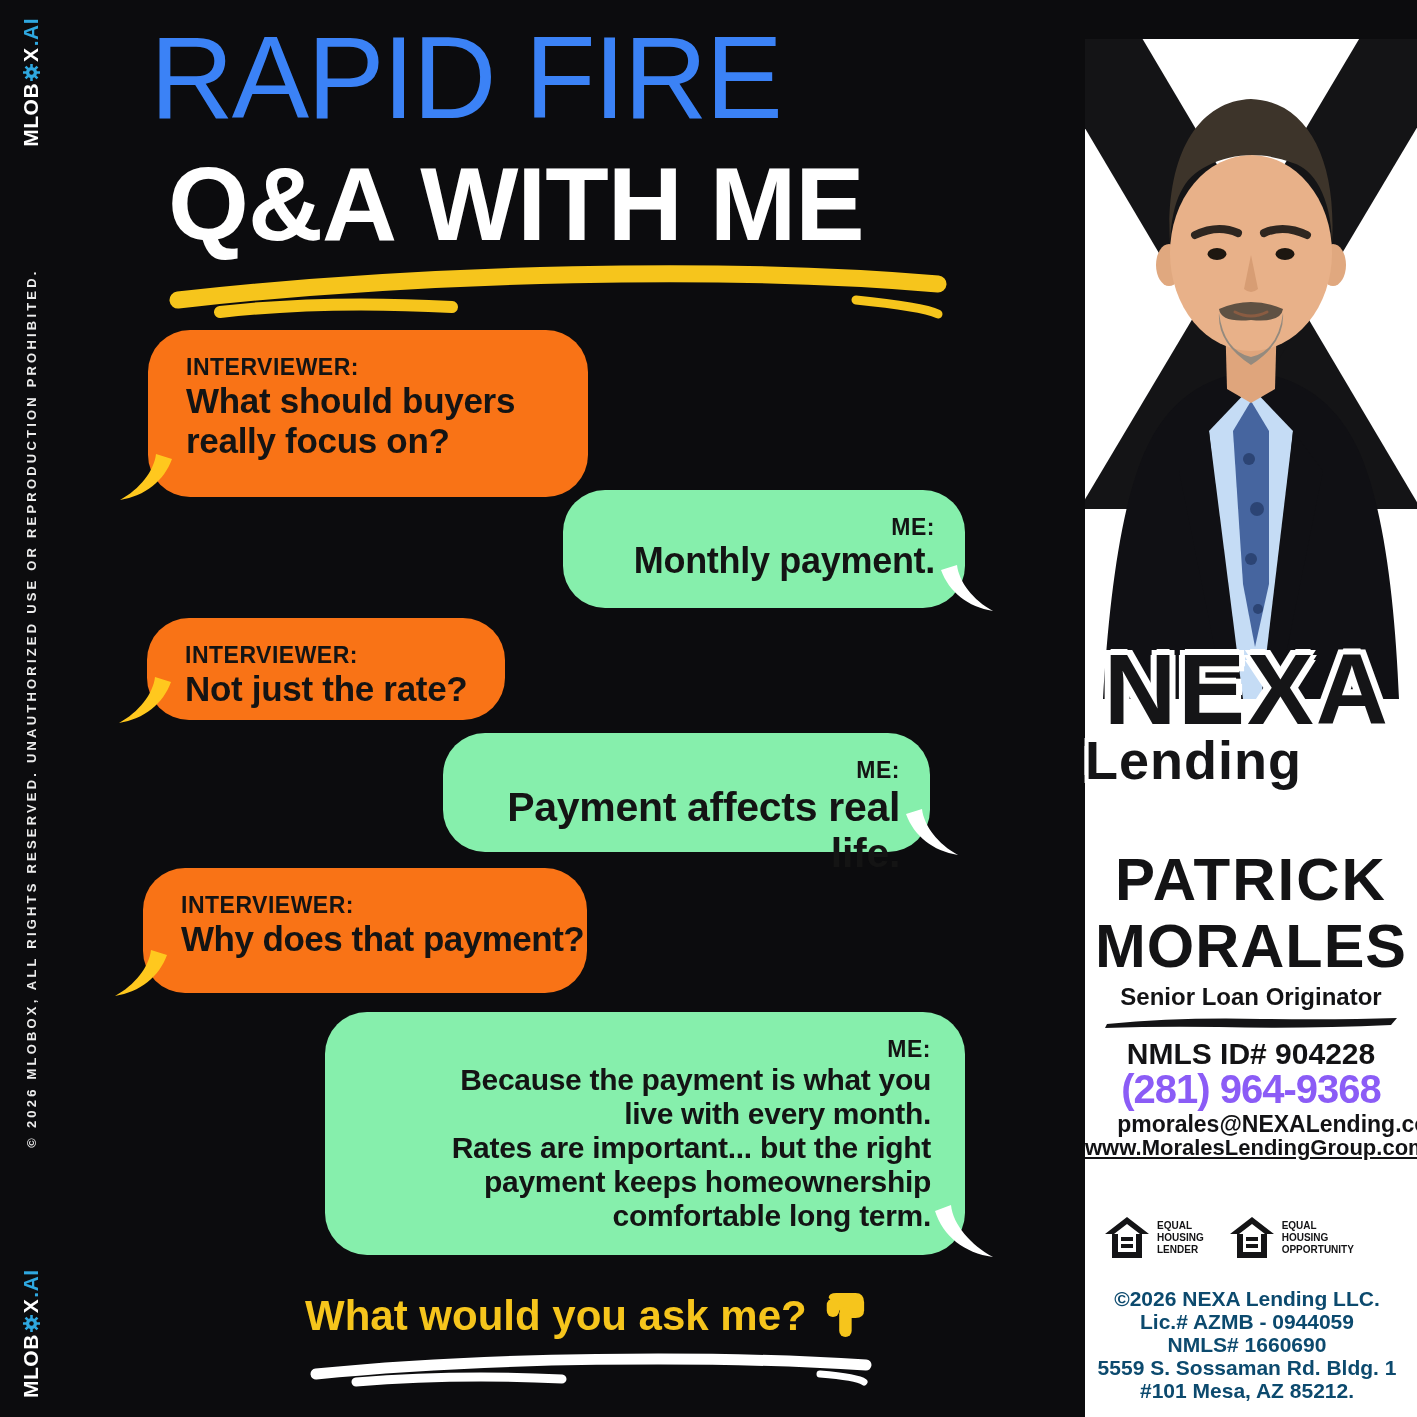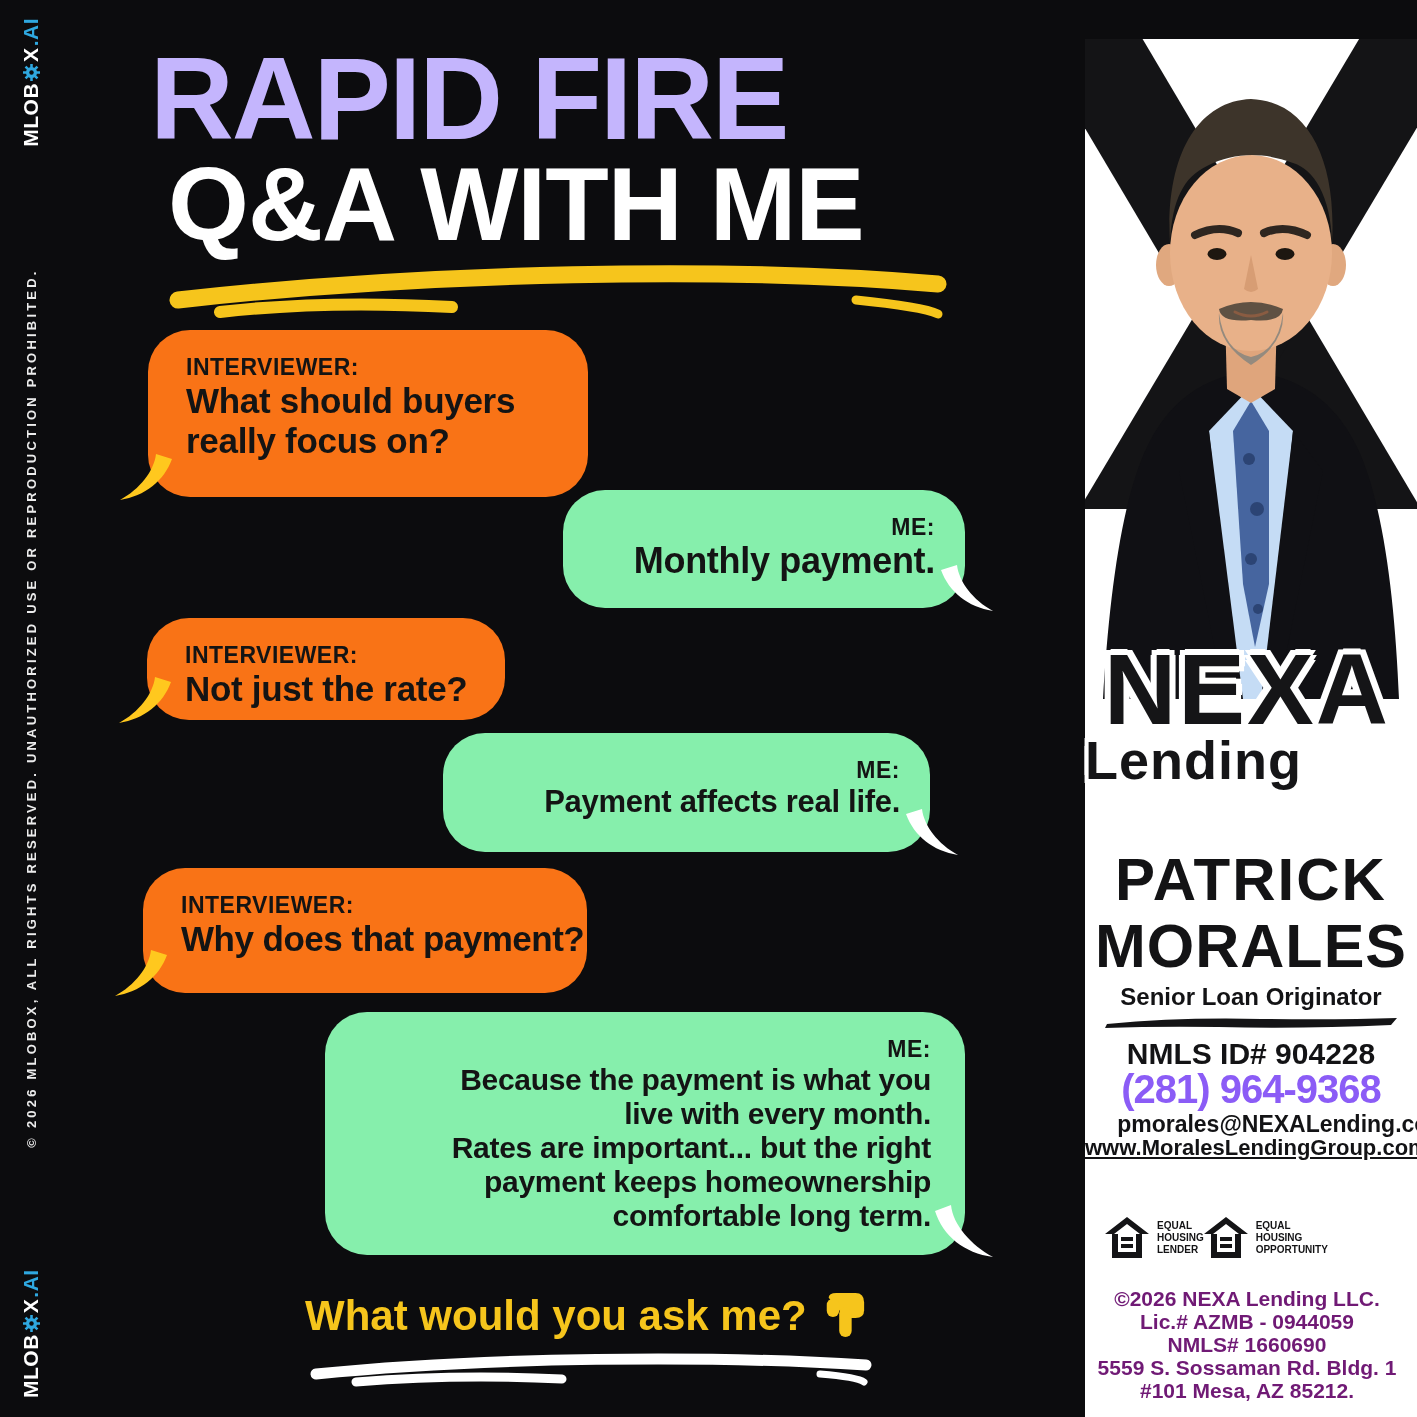--- a/index.html
+++ b/index.html
@@ -12,41 +12,41 @@
   .watermark-row{
     position:absolute;left:31px;top:708px;width:1380px;height:60px;
     margin-left:-690px;margin-top:-30px;transform:rotate(-90deg);
     display:flex;align-items:center;justify-content:space-between;
   }
   .mlobox-logo{font-weight:bold;font-size:21px;color:#fff;letter-spacing:.5px;display:flex;align-items:center;gap:1px;white-space:nowrap;}
   .mlobox-logo .dom{color:#2fa8e0;}
   .mlobox-logo svg{margin:0 1px;}
   .copyright{font-size:13px;font-weight:bold;letter-spacing:3.2px;color:#ececec;white-space:nowrap;}
   
-  .title1{position:absolute;left:150px;top:39px;margin:0;font-size:116px;line-height:1.05;font-weight:bold;letter-spacing:-2px;color:#c4b5fd;}
+  .title1{position:absolute;left:150px;top:18px;margin:0;font-size:116px;line-height:1.05;font-weight:normal;letter-spacing:-2px;color:#3b82f6;}
   .title2{position:absolute;left:160px;top:142px;margin:8px;font-size:104px;line-height:1.05;font-weight:bold;letter-spacing:-1px;color:#fff;}
   .title-swoosh{position:absolute;left:168px;top:258px;}
   
   .bubble{position:absolute;border-radius:42px;color:#141414;}
   .bubble .speaker{font-size:23px;font-weight:bold;letter-spacing:.5px;}
   .bubble .msg{font-weight:bold;line-height:1.13;white-space:pre-line;letter-spacing:-.3px;}
   .yellow{background:#f97316;}
   .white{background:#86efac;}
   .white .speaker,.white .msg{text-align:right;}
   .tail{position:absolute;}
   .tail-l{left:-28px;bottom:-4px;}
   .tail-r{right:-28px;bottom:-4px;}
   .b1{left:148px;top:330px;width:402px;height:143px;padding:24px 0 0 38px;box-sizing:content-box;}
   .b1 .msg{font-size:35px;}
   .b2{left:563px;top:490px;width:342px;height:94px;padding:24px 30px 0 30px;}
   .b2 .msg{font-size:36px;}
   .b3{left:147px;top:618px;width:320px;height:78px;padding:24px 0 0 38px;}
   .b3 .msg{font-size:35px;}
   .b4{left:443px;top:733px;width:427px;height:95px;padding:24px 30px 0 30px;}
-  .b4 .msg{font-size:31px;}
+  .b4 .msg{font-size:41px;}
   .b5{left:143px;top:868px;width:406px;height:101px;padding:24px 0 0 38px;}
   .b5 .msg{font-size:35px;letter-spacing:-.5px;}
   .b6{left:325px;top:1012px;width:576px;height:219px;padding:24px 34px 0 30px;}
   .b6 .msg{font-size:30px;}
   
   .cta{position:absolute;left:305px;top:1292px;display:flex;align-items:center;gap:14px;color:#f6c51c;font-size:42px;font-weight:bold;}
   .cta-swoosh{position:absolute;left:308px;top:1352px;}
   
   .profile{position:absolute;left:1085px;top:39px;width:332px;height:1384px;background:#fff;}
   .photo{position:absolute;left:0;top:0;width:332px;height:660px;overflow:hidden;}
@@ -56,24 +56,24 @@
   .nexa-sub{font-size:54px;font-weight:bold;letter-spacing:1px;text-align:left;padding-right:10px;margin-top:-10px;
     text-shadow:-4px -4px 0 #fff,4px -4px 0 #fff,-4px 4px 0 #fff,4px 4px 0 #fff;}
   .agent-first{position:absolute;top:806px;left:0;width:332px;text-align:center;font-size:60px;font-weight:bold;letter-spacing:2px;color:#131315;}
   .agent-last{position:absolute;top:872px;left:0;width:332px;text-align:center;font-size:61px;font-weight:bold;letter-spacing:1px;color:#131315;}
   .agent-title{position:absolute;top:944px;left:0;width:332px;text-align:center;font-size:24px;font-weight:bold;color:#131315;}
   .brush{position:absolute;top:976px;left:16px;}
   .nmls{position:absolute;top:998px;left:0;width:332px;text-align:center;font-size:30px;font-weight:bold;color:#131315;}
   .phone{position:absolute;top:1028px;left:0;width:332px;text-align:center;font-size:40px;font-weight:bold;letter-spacing:-1px;color:#8b5cf6;text-decoration:none;}
   .email{position:absolute;top:1072px;left:0;width:396px;text-align:center;font-size:23px;font-weight:bold;color:#131315;text-decoration:none;}
   .website{position:absolute;top:1096px;left:0;width:332px;text-align:center;font-size:22px;font-weight:bold;color:#131315;text-decoration:underline;}
-  .badges{position:absolute;top:1178px;left:20px;width:300px;display:flex;}
+  .badges{position:absolute;top:1178px;left:20px;width:300px;display:flex;gap:26px;}
   .badge{display:flex;align-items:center;gap:8px;}
   .badge-label{font-size:10px;font-weight:bold;line-height:1.2;color:#131315;white-space:pre-line;}
-  .legal{position:absolute;top:1248px;left:0;width:324px;text-align:center;font-size:21px;font-weight:bold;line-height:1.1;color:#701a75;}
+  .legal{position:absolute;top:1248px;left:0;width:324px;text-align:center;font-size:21px;font-weight:bold;line-height:1.1;color:#0c4a6e;}
 </style>
 </head>
 <body>
 
 <div class="canvas">
 
   <aside class="watermark">
     <div class="watermark-row">
       <span class="mlobox-logo">
         <span>MLOB</span>

